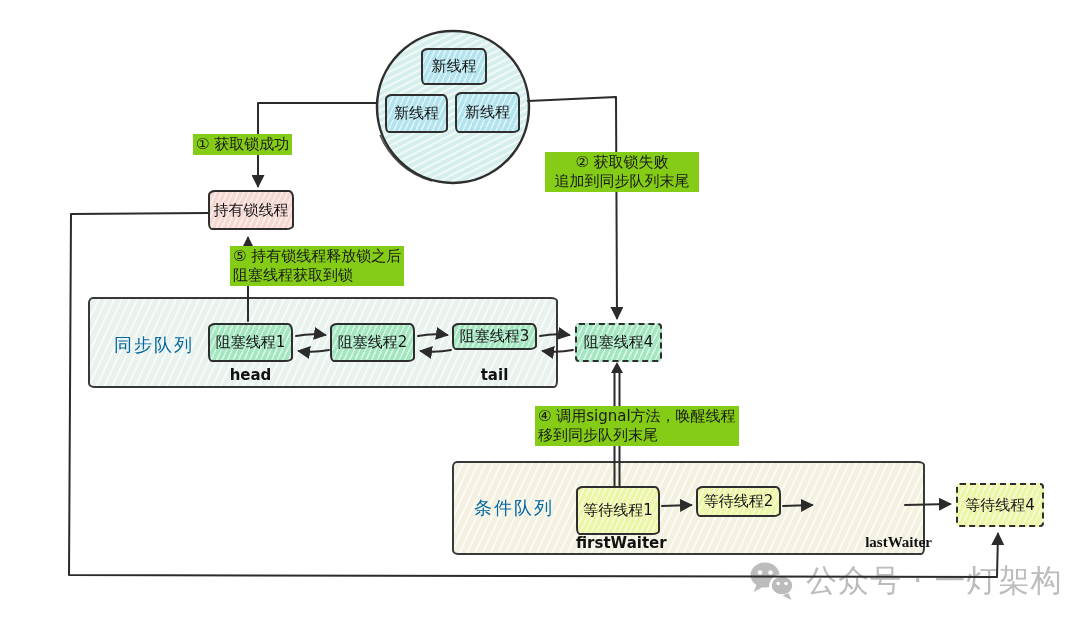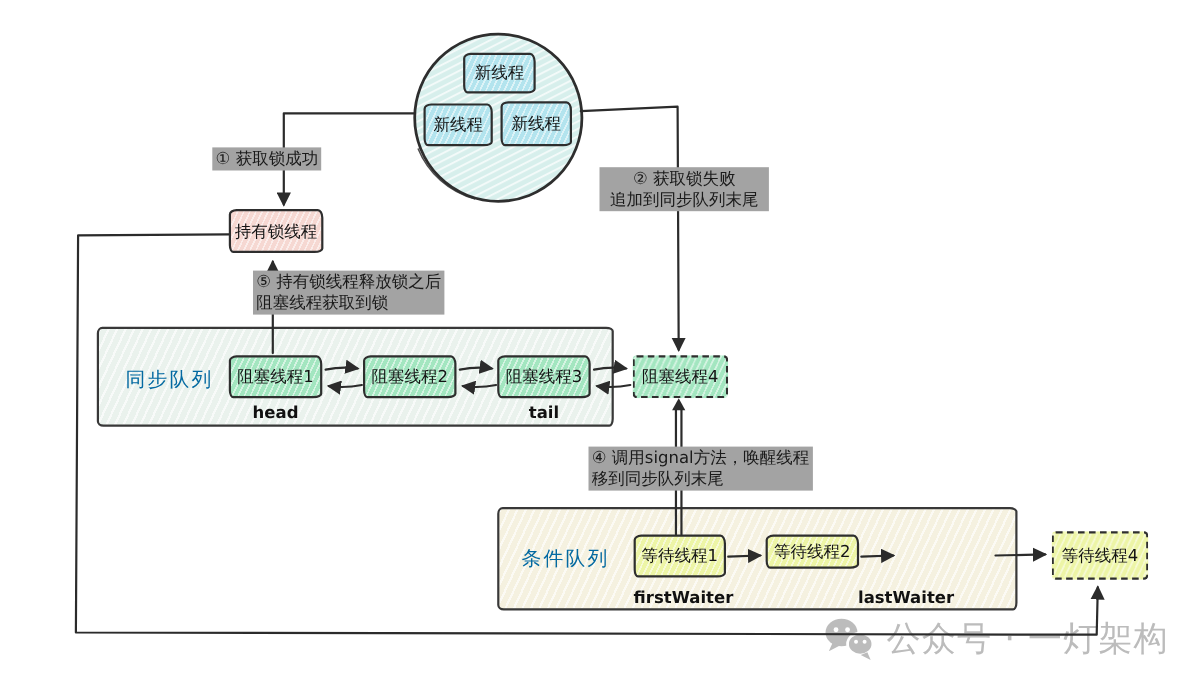--- a/index.html
+++ b/index.html
@@ -14,21 +14,21 @@
     font-size:15px; color:#141414; z-index:4;
     border-radius:7px 5px 8px 4px / 5px 8px 4px 7px;
   }
   .dashed { border-style:dashed; border-width:2px; border-radius:4px; }
   .container-box {
     box-sizing:border-box; border:2px solid #383838; z-index:1;
     border-radius:5px 7px 4px 6px / 6px 4px 7px 5px;
   }
   .queue-label { font-size:18px; color:#0369a1; letter-spacing:2px; z-index:4; }
   .note {
-    font-size:15px; line-height:19px; color:#1a1a1a; background:#a3a3a3;
+    font-size:15px; line-height:19px; color:#1a1a1a; background:#84cc16;
     padding:1px 3px; white-space:nowrap; z-index:5;
   }
   .note.center { text-align:center; }
   .tag { font-size:15px; font-weight:600; color:#111; text-align:center; z-index:4; }
   .wires { position:absolute; left:0; top:0; z-index:3; }
   .watermark {
     display:flex; align-items:center; gap:10px; z-index:2;
     color:#bcbcbc; font-size:31px; letter-spacing:1px; white-space:nowrap;
   }
   
@@ -118,41 +118,41 @@
     <span>持有锁线程</span>
   </div>
 
   <div class="queue-label" style="left:114px; top:333px;">同步队列</div>
   <div class="box f-green" style="left:208px; top:323px; width:85px; height:39px;">
     <span>阻塞线程1</span>
   </div>
   <div class="box f-green" style="left:330px; top:323px; width:85px; height:39px;">
     <span>阻塞线程2</span>
   </div>
-  <div class="box f-green" style="left:452px; top:323px; width:85px; height:39px;">
+  <div class="box f-green" style="left:452px; top:323px; width:85px; height:27px;">
     <span>阻塞线程3</span>
   </div>
   <div class="box f-green dashed" style="left:575px; top:323px; width:87px; height:39px;">
     <span>阻塞线程4</span>
   </div>
   <div class="tag" style="left:208px; top:366px; width:85px;">head</div>
   <div class="tag" style="left:452px; top:366px; width:85px;">tail</div>
 
   <div class="queue-label" style="left:474px; top:496px;">条件队列</div>
-  <div class="box f-yellow" style="left:576px; top:486px; width:84px; height:39px;">
+  <div class="box f-yellow" style="left:576px; top:486px; width:84px; height:49px;">
     <span>等待线程1</span>
   </div>
   <div class="box f-yellow" style="left:696px; top:486px; width:85px; height:31px;">
     <span>等待线程2</span>
   </div>
   <div class="box f-yellow dashed" style="left:956px; top:483px; width:88px; height:44px;">
     <span>等待线程4</span>
   </div>
   <div class="tag" style="left:576px; top:534px; width:84px;">firstWaiter</div>
-  <div class="tag" style="left:780px; top:534px; width:85px;">lastWaiter</div>
+  <div class="tag" style="left:856px; top:534px; width:85px;font-family:Liberation Serif, serif;">lastWaiter</div>
 
   <div class="note" style="left:193px; top:134px;">① 获取锁成功</div>
 
   <div class="note" style="left:230px; top:246px;">
     <div>⑤ 持有锁线程释放锁之后</div>
     <div>阻塞线程获取到锁</div>
   </div>
 
   <div class="note center" style="left:545px; top:152px; width:148px;">
     <div>② 获取锁失败</div>

